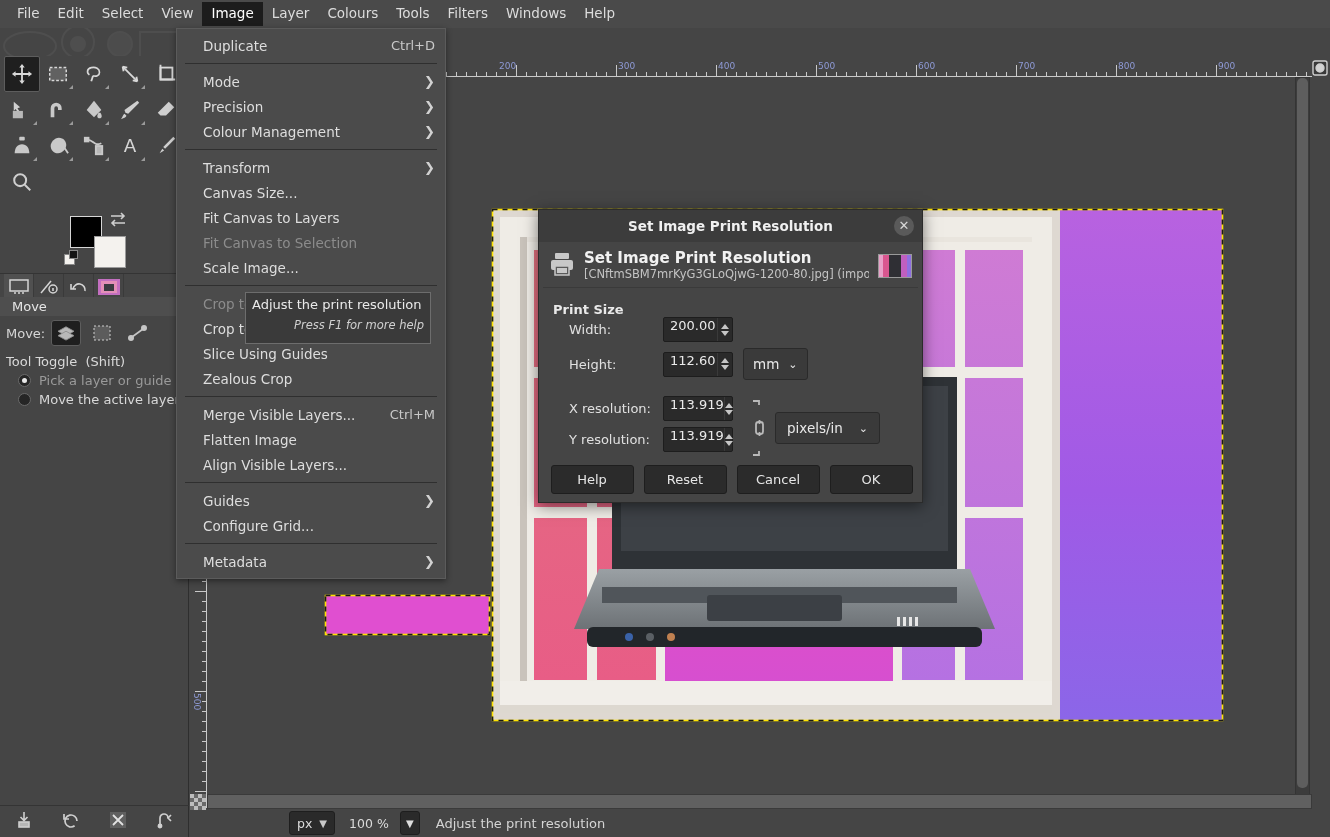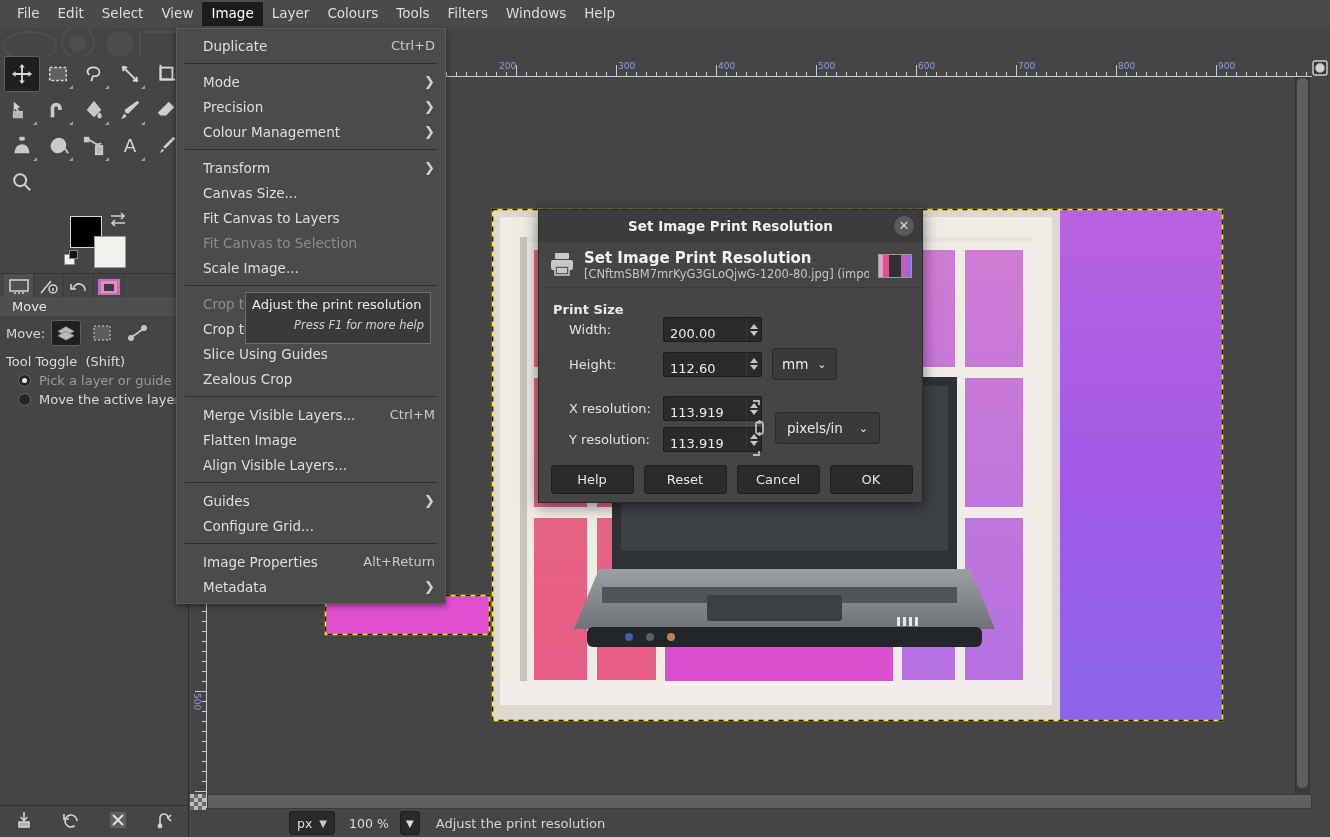--- a/index.html
+++ b/index.html
@@ -225,22 +225,22 @@
   .dlg-head .h1{ font-size:15px; font-weight:bold; color:#f2f2f2; line-height:17px; }
   .dlg-head .h2{ font-size:11.5px; color:#c4c4c4; line-height:15px; white-space:nowrap; overflow:hidden; }
   .thumbimg{ width:34px; height:24px; flex:none; border:1px solid #9a9a9a;
     background:linear-gradient(90deg,#e8a0c8 0 12%,#d9568f 12% 30%,#2f2f34 30% 70%,#c05fbf 70% 86%,#8f6fe0 86% 100%); }
 
   .dlg-body{ padding:14px 14px 0 14px; }
   .sectitle{ font-size:13px; font-weight:bold; color:#e9e9e9; margin-bottom:0; }
   .frow{ display:flex; align-items:center; margin-bottom:6px; }
   .frow .flbl{ width:110px; font-size:13px; color:#e0e0e0; padding-left:16px; }
   .spin{
-    width:99px; height:25px; background:#2a2a2a; border:1px solid #1d1d1d;
-    display:flex; align-items:flex-end; border-radius:2px; position:relative;
+    width:70px; height:25px; background:#2a2a2a; border:1px solid #1d1d1d;
+    display:flex; align-items:flex-start; border-radius:2px; position:relative;
   }
   .spin .val{ flex:1; padding-left:6px; font-size:13px; color:#eaeaea; }
   .spin .btns{ width:15px; height:100%; display:flex; flex-direction:column;
     justify-content:center; align-items:center; gap:2px; border-left:1px solid #3a3a3a; }
   .spin .btns .up, .spin .btns .dn{ width:0;height:0; }
   .spin .btns .up{ border-left:4px solid transparent;border-right:4px solid transparent;border-bottom:5px solid #c6c6c6; }
   .spin .btns .dn{ border-left:4px solid transparent;border-right:4px solid transparent;border-top:5px solid #c6c6c6; }
 
   .unitsel{
     height:32px; background:#3a3a3a; border:1px solid #2a2a2a; border-radius:3px;
@@ -937,24 +937,20 @@
     <div class="msep"></div>
     <div class="mitem">
       <span>Guides</span>
       <span class="arrow">❯</span>
     </div>
     <div class="mitem">
       <span>Configure Grid...</span>
     </div>
     <div class="msep"></div>
     <div class="mitem">
-      <span>Image Properties</span>
-      <span class="accel">Alt+Return</span>
-    </div>
-    <div class="mitem">
       <span>Metadata</span>
       <span class="arrow">❯</span>
     </div>
   </div>
 
   <div class="tooltip">
     <div class="t1">Adjust the print resolution</div>
     <div class="t2">Press F1 for more help</div>
   </div>
 

